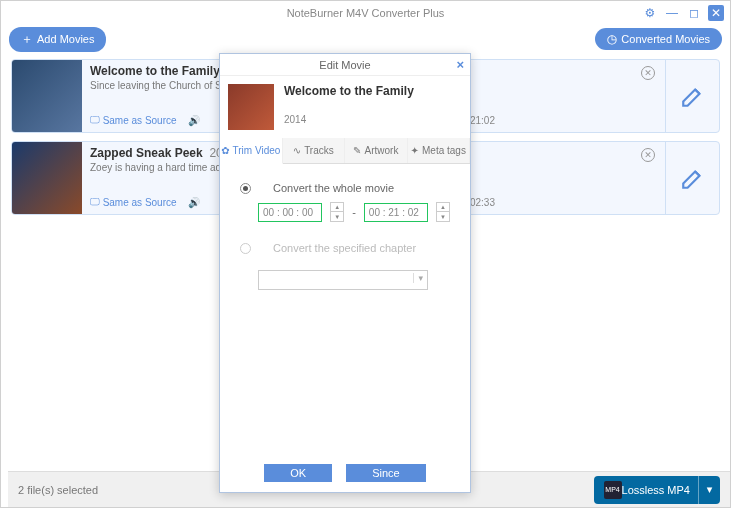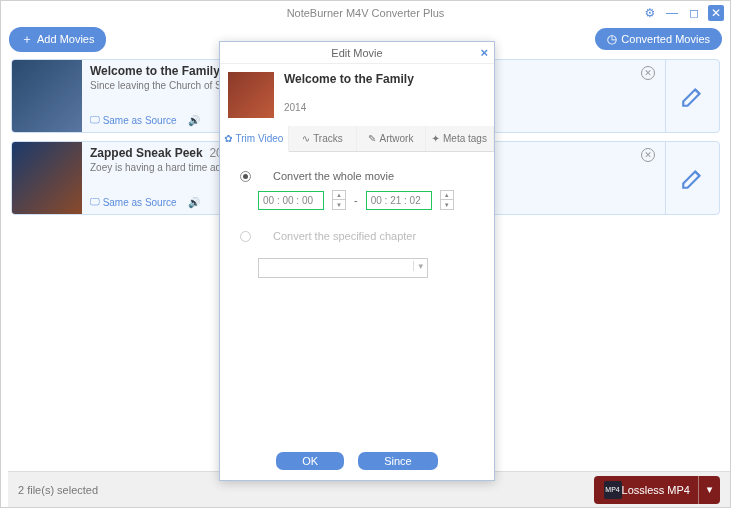--- a/index.html
+++ b/index.html
@@ -22,25 +22,25 @@
 .card-body { flex: 1; padding: 4px 8px; position: relative; }
 .card-title { font-weight: bold; font-size: 12px; color: #333; margin-bottom: 2px; }
 .card-desc { font-size: 10px; color: #777; margin-bottom: 6px; }
 .card-footer { display: flex; gap: 12px; align-items: center; color: #5a8ddb; font-size: 10px; position: absolute; bottom: 6px; left: 8px; }
 .card-footer span { display: flex; align-items: center; gap: 3px; }
 .duration { position: absolute; bottom: 6px; right: 170px; color: #888; font-size: 10px; }
 .edit-btn { width: 54px; border-left: 1px solid #cfe0f5; display: flex; align-items: center; justify-content: center; color: #5a8ddb; }
 .remove-btn { position: absolute; top: 6px; right: 10px; color: #999; cursor: pointer; width: 14px; height: 14px; border: 1px solid #999; border-radius: 50%; display: flex; align-items: center; justify-content: center; font-size: 9px; }
 
 .statusbar { position: absolute; bottom: 0; left: 0; right: 0; height: 36px; background: #f0f0f0; border-top: 1px solid #ddd; display: flex; align-items: center; justify-content: space-between; padding: 0 10px; color: #777; margin-left: 7px; }
-.format-btn { background: #7f1d1d; color: #fff; border-radius: 4px; padding: 5px 30px 5px 10px; display: flex; align-items: center; position: relative; cursor: pointer; }
+.format-btn { background: #0369a1; color: #fff; border-radius: 4px; padding: 5px 30px 5px 10px; display: flex; align-items: center; position: relative; cursor: pointer; }
 .format-btn .chev { position: absolute; right: 0; top: 0; bottom: 0; width: 22px; border-left: 1px solid rgba(255,255,255,0.4); display: flex; align-items: center; justify-content: center; }
 .format-ico { width: 18px; height: 18px; background: #223; border-radius: 2px; display: flex; align-items: center; justify-content: center; font-size: 7px; }
 
-.modal { position: absolute; top: 40px; left: 218px; width: 276px; height: 440px; background: #fff; border: 1px solid #b0c4e0; box-shadow: 0 2px 10px rgba(0,0,0,0.2); }
+.modal { position: absolute; top: 52px; left: 218px; width: 252px; height: 440px; background: #fff; border: 1px solid #b0c4e0; box-shadow: 0 2px 10px rgba(0,0,0,0.2); }
 .modal-title { height: 22px; display: flex; align-items: center; justify-content: center; font-size: 11px; color: #666; position: relative; border-bottom: 1px solid #eee; }
 .modal-close { position: absolute; right: 6px; top: 3px; color: #5a8ddb; cursor: pointer; font-size: 13px; font-weight: bold; }
 .modal-header { display: flex; padding: 8px; gap: 10px; }
 .modal-thumb { width: 46px; height: 46px; background: linear-gradient(135deg,#8a3a2a,#c05a3a); }
 .modal-head-text .t { font-weight: bold; font-size: 12px; color: #333; }
 .modal-head-text .y { font-size: 10px; color: #888; margin-top: 16px; }
 
 .tabs { display: flex; border-bottom: 1px solid #ddd; height: 26px; }
 .tab { flex: 1; display: flex; align-items: center; justify-content: center; gap: 3px; font-size: 10px; color: #777; border-right: 1px solid #eee; background: #f5f5f5; cursor: pointer; }
 .tab.active { background: #fff; color: #5a8ddb; border-bottom: 1px solid #fff; margin-bottom: -1px; }
@@ -52,21 +52,21 @@
 .radio.checked::after { content: ""; width: 5px; height: 5px; background: #555; border-radius: 50%; }
 .time-row { display: flex; align-items: center; gap: 8px; margin-left: 18px; margin-top: -8px; margin-bottom: 20px; }
 .time-input { border: 1px solid #22c55e; padding: 3px 4px; font-size: 10px; width: 66px; color: #888; background: #fff; position: relative; }
 .spinner { display: flex; flex-direction: column; border: 1px solid #ccc; }
 .spinner span { width: 12px; height: 9px; display: flex; align-items: center; justify-content: center; font-size: 6px; color: #888; cursor: pointer; }
 .spinner span:first-child { border-bottom: 1px solid #ccc; }
 .chapter-select { width: 170px; height: 20px; border: 1px solid #ccc; margin-left: 18px; position: relative; background: #fff; }
 .chapter-select::after { content: "▾"; position: absolute; right: 4px; top: 2px; color: #aaa; font-size: 9px; border-left: 1px solid #ddd; padding-left: 4px; }
 
 .modal-footer { position: absolute; bottom: 10px; left: 0; right: 0; display: flex; justify-content: center; gap: 14px; }
-.modal-btn { background: #5a8ddb; color: #fff; border-radius: 7px; padding: 3px 26px; font-size: 11px; cursor: pointer; }
+.modal-btn { background: #5a8ddb; color: #fff; border-radius: 0; padding: 3px 26px; font-size: 11px; cursor: pointer; }
 
 svg.pencil { width: 26px; height: 26px; stroke: #5a8ddb; fill: none; stroke-width: 2; }
 </style>
 </head>
 <body>
 
 <div class="titlebar">
   <span>NoteBurner M4V Converter Plus</span>
   <div class="controls">
     <span>⚙</span>

